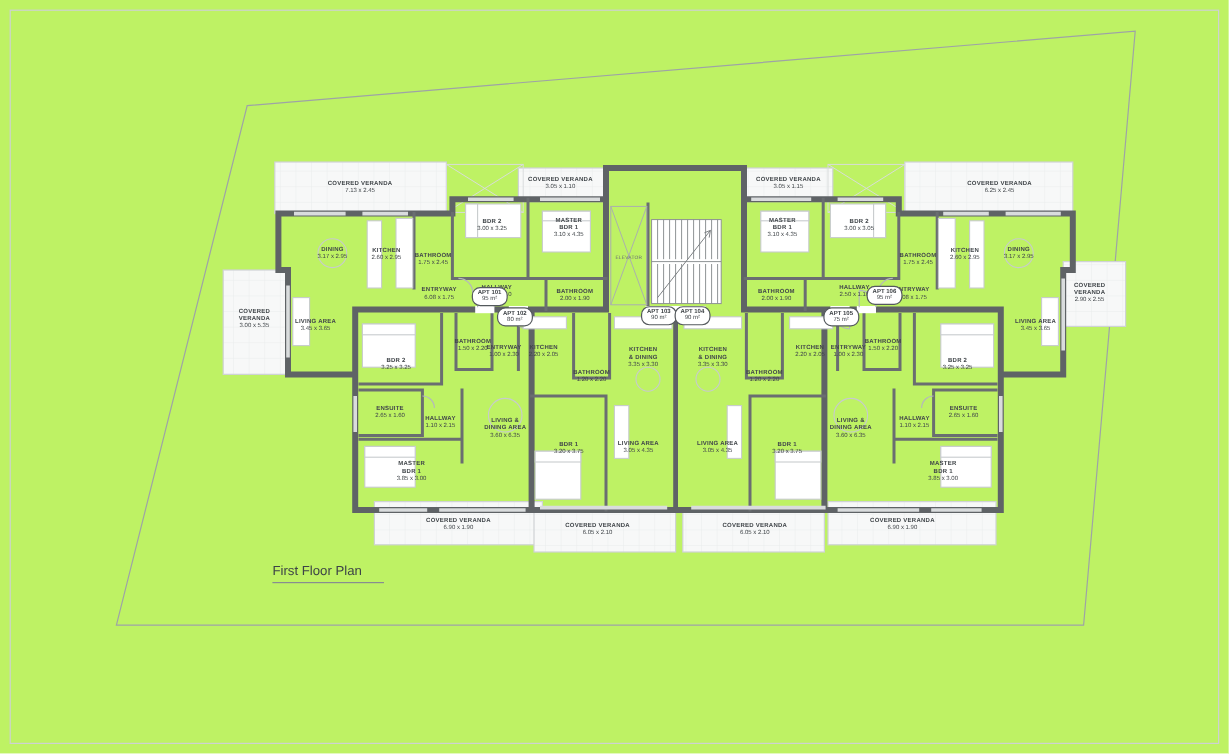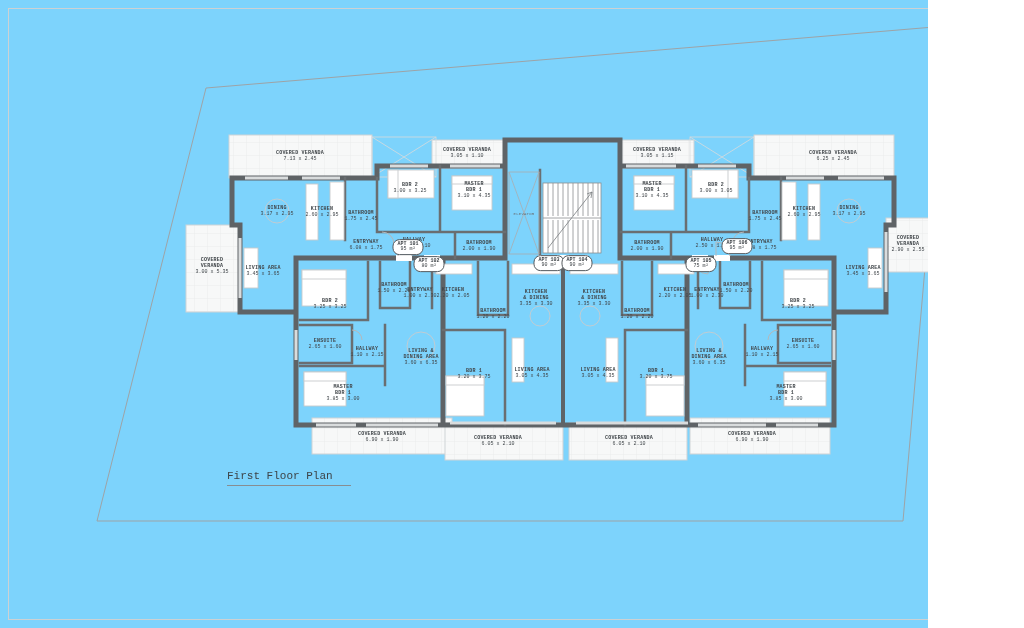--- a/index.html
+++ b/index.html
@@ -1,17 +1,17 @@
 <!DOCTYPE html>
 <html><head>
 <meta charset="utf-8">
 <style>
   html,body{margin:0;padding:0;background:#ffffff;}
-  #sheet{position:relative;width:928px;height:628px;background:#7dd3fc;overflow:hidden;
-         font-family:Liberation Mono, monospace;}
+  #sheet{position:relative;width:1024px;height:628px;background:#bef264;overflow:hidden;
+         font-family:Liberation Sans, sans-serif;}
   #sheet-border{position:absolute;left:8px;top:8px;width:1006px;height:610px;
          border:1px solid #cdd1d3;pointer-events:none;}
   #drawing{position:absolute;left:0;top:0;}
   #labels-layer{position:absolute;left:0;top:0;width:1024px;height:628px;}
   .room-label{position:absolute;transform:translate(-50%,-50%);text-align:center;
          color:#41464a;pointer-events:none;}
   .room-label .rn{display:block;font-size:5px;font-weight:bold;letter-spacing:.2px;
          line-height:1.2;white-space:pre-line;}
   .room-label .rd{display:block;font-size:5px;line-height:1.25;white-space:nowrap;}
   .apt-badge{position:absolute;transform:translate(-50%,-50%);text-align:center;

